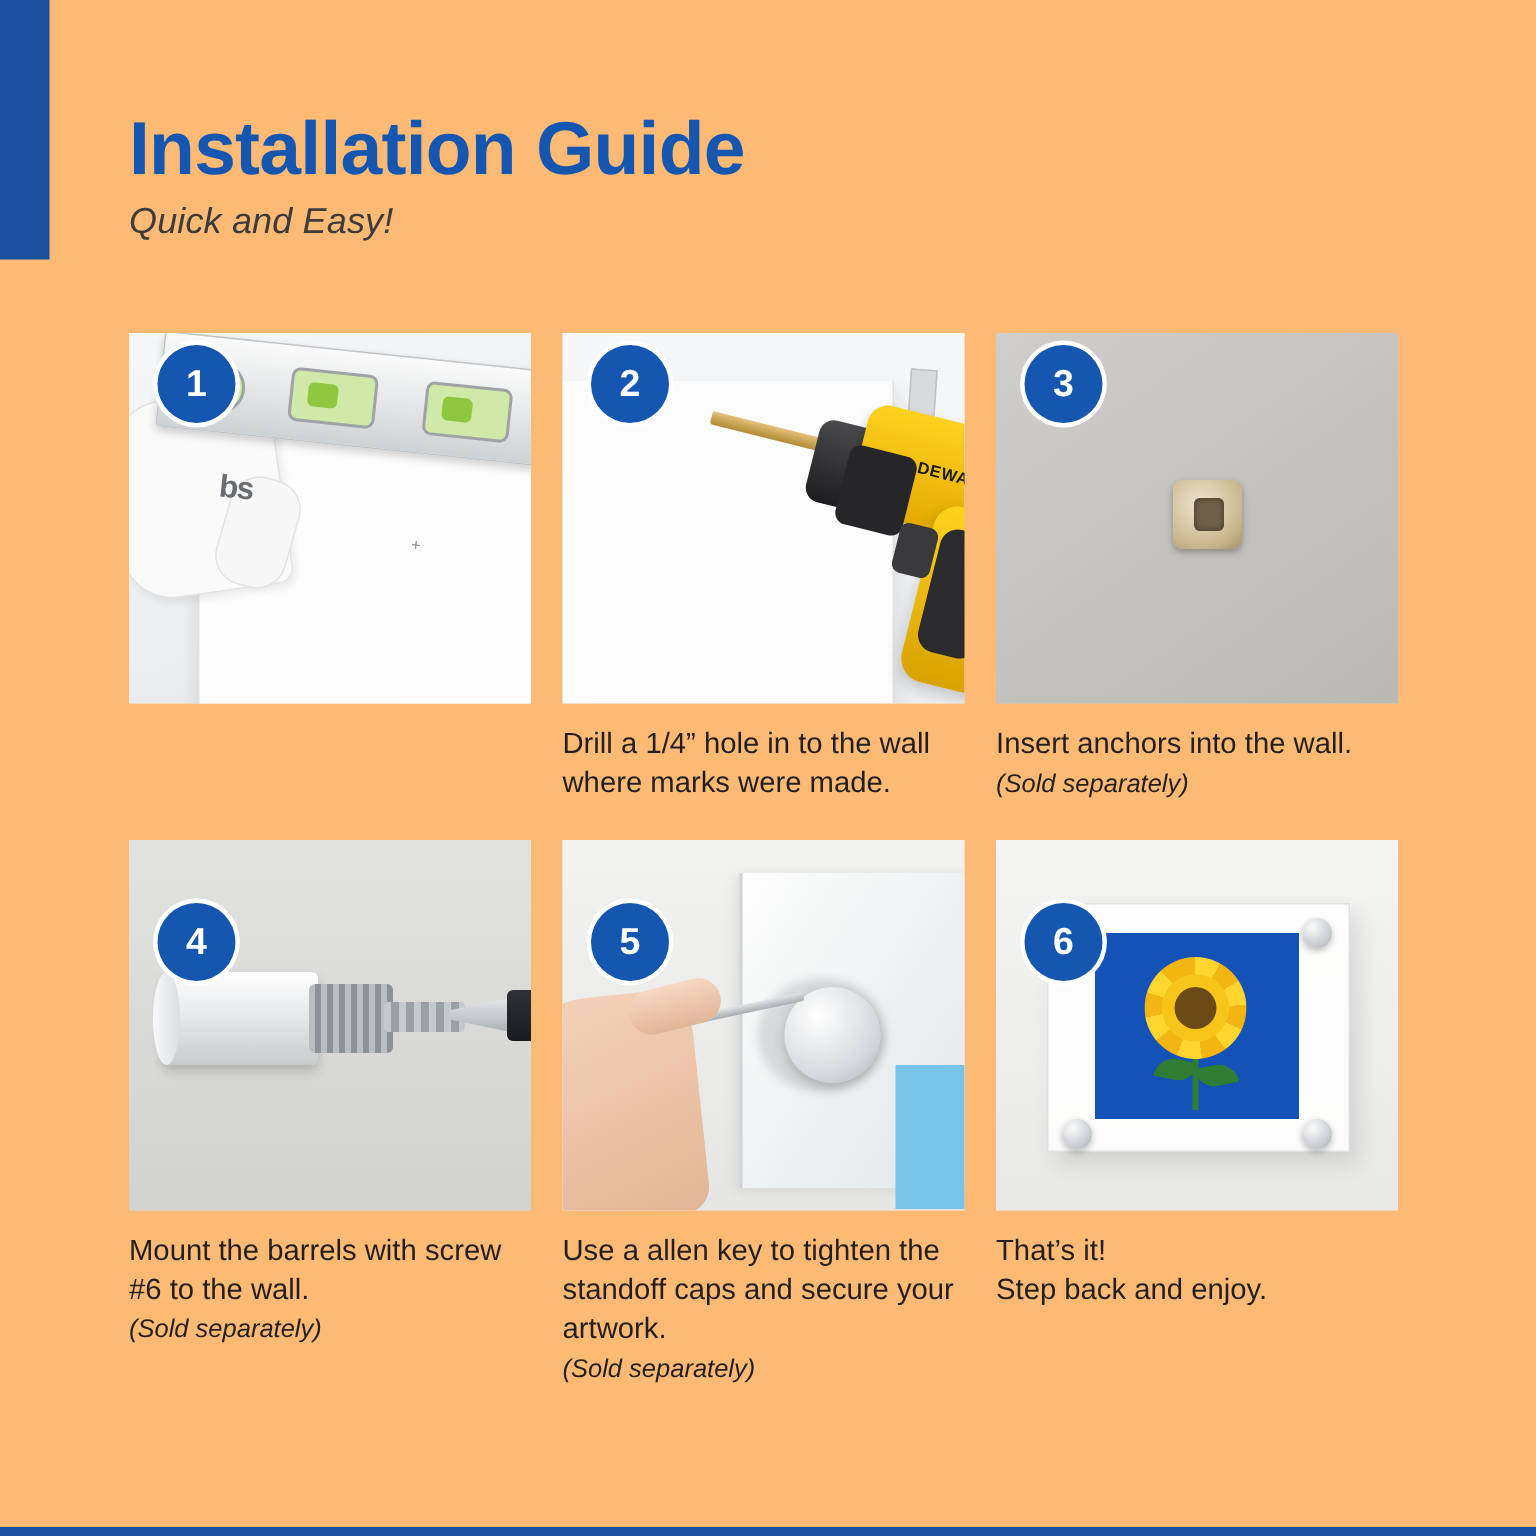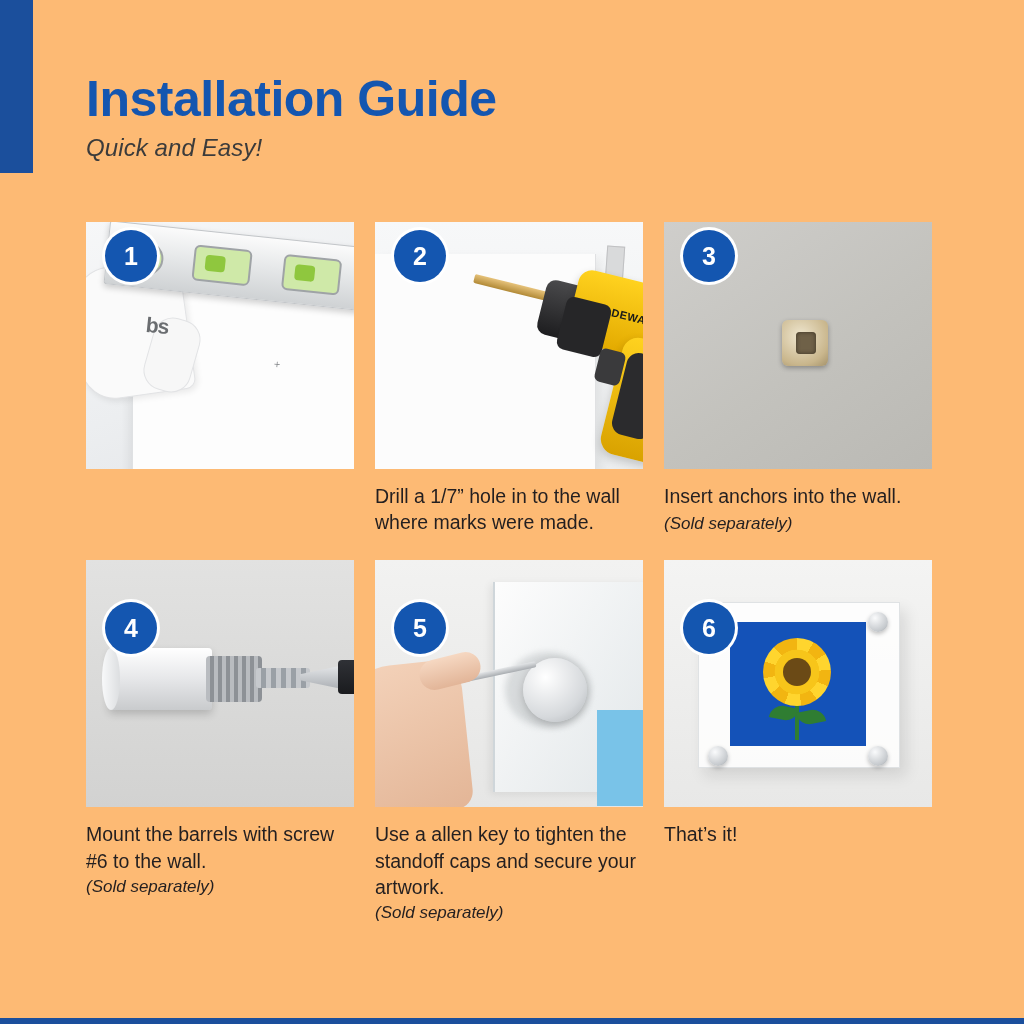--- a/index.html
+++ b/index.html
@@ -628,21 +628,21 @@
         <div class="ruler"></div>
         <div class="bit"></div>
         <div class="chuck"></div>
         <div class="body"></div>
         <div class="body-dark"></div>
         <div class="handle"></div>
         <div class="grip"></div>
         <div class="trigger"></div>
         <div class="brand">DEWALT</div>
       </div>
-      <div class="caption">Drill a 1/7” hole in to the wall where marks were made.</div>
+      <div class="caption">Drill a 1/4” hole in to the wall where marks were made.</div>
     </div>
 
     <div class="step">
       <div class="photo p3">
         <div class="wall"></div>
         <div class="anchor"></div>
         <div class="anchor-hole"></div>
       </div>
       <div class="caption">
         <span>Insert anchors into the wall.</span>
@@ -694,20 +694,21 @@
         <div class="leaf-r"></div>
         <div class="petals"></div>
         <div class="sun-center"></div>
         <div class="cap c1"></div>
         <div class="cap c2"></div>
         <div class="cap c3"></div>
         <div class="cap c4"></div>
       </div>
       <div class="caption">
         <div>That’s it!</div>
+        <div>Step back and enjoy.</div>
       </div>
     </div>
 
   </div>
 
   <div class="badge" style="left:105px; top:230px;">1</div>
   <div class="badge" style="left:394px; top:230px;">2</div>
   <div class="badge" style="left:683px; top:230px;">3</div>
   <div class="badge" style="left:105px; top:602px;">4</div>
   <div class="badge" style="left:394px; top:602px;">5</div>

